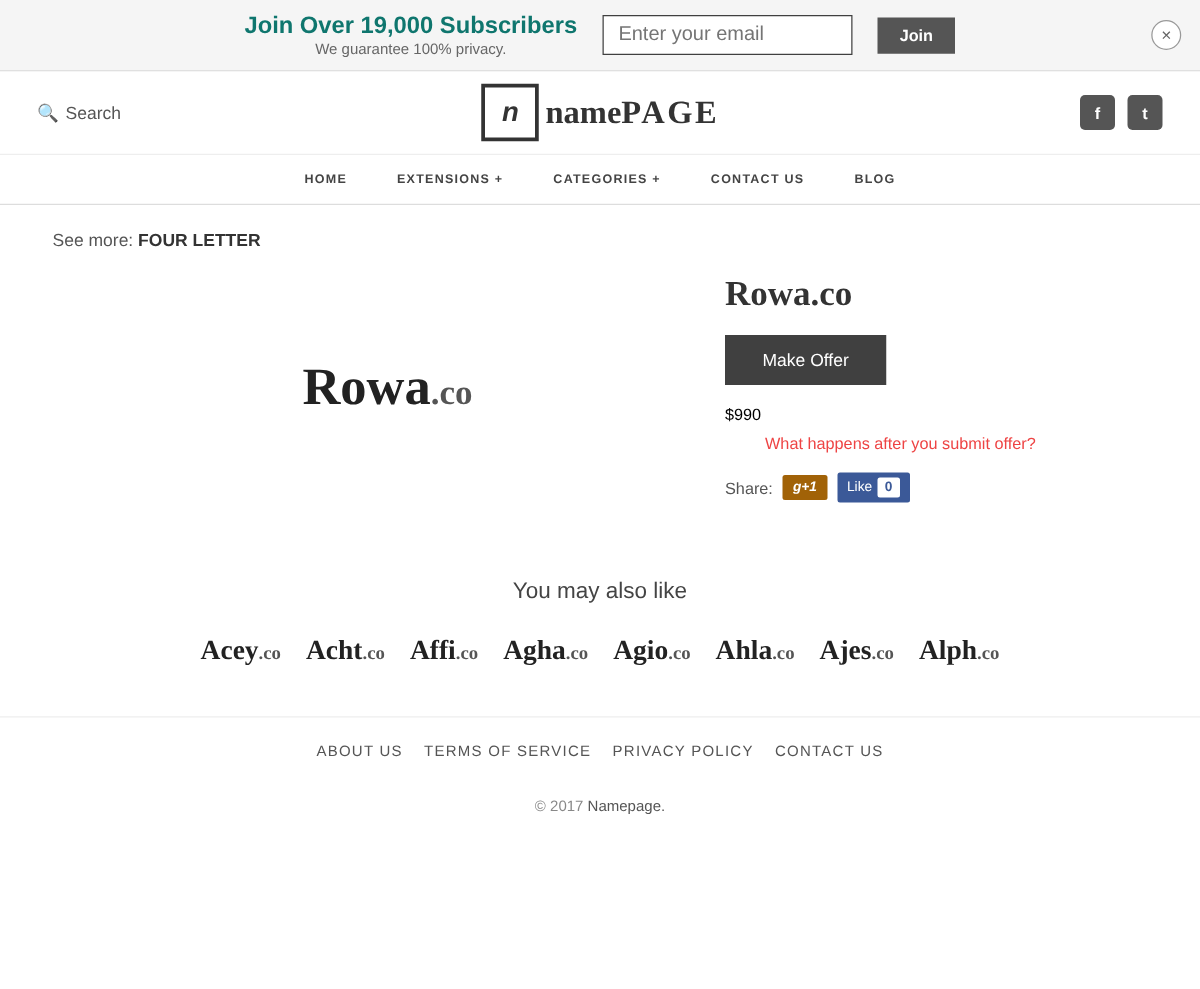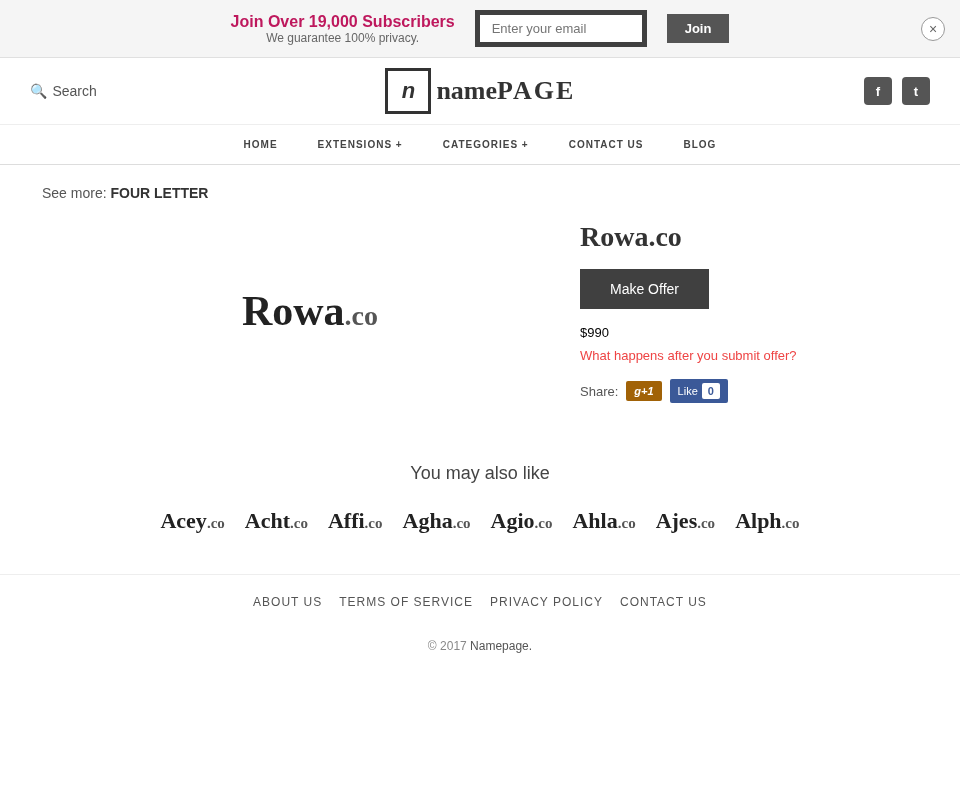--- a/index.html
+++ b/index.html
@@ -10,27 +10,27 @@
       background: #f5f5f5;
       border-bottom: 1px solid #e0e0e0;
       padding: 10px 20px;
       display: flex;
       align-items: center;
       justify-content: center;
       gap: 20px;
       position: relative;
     }
     .top-banner-text { text-align: center; }
-    .top-banner-text .headline { font-size: 16px; font-weight: bold; color: #be185d; }
+    .top-banner-text .headline { font-size: 19px; font-weight: bold; color: #0f766e; }
     .top-banner-text .subtext { font-size: 12px; color: #666; }
     .top-banner-email {
-      border: 5px solid #404040;
+      border: 1px solid #404040;
       padding: 6px 12px;
-      font-size: 13px;
-      width: 172px;
+      font-size: 16px;
+      width: 200px;
       outline: none;
       color: #999;
     }
     .top-banner-join {
       background: #555;
       color: #fff;
       border: none;
       padding: 7px 18px;
       font-size: 13px;
       cursor: pointer;
@@ -197,20 +197,21 @@
       color: #000000;
       font-weight: normal;
       margin-bottom: 8px;
     }
     .offer-link {
       font-size: 13px;
       color: #e44;
       text-decoration: none;
       display: block;
       margin-bottom: 16px;
+      margin-left: 32px;
     }
     .share-row {
       display: flex;
       align-items: center;
       gap: 8px;
       font-size: 13px;
     }
     .share-label { color: #555; }
     .gplus-btn {
       background: #a16207;

